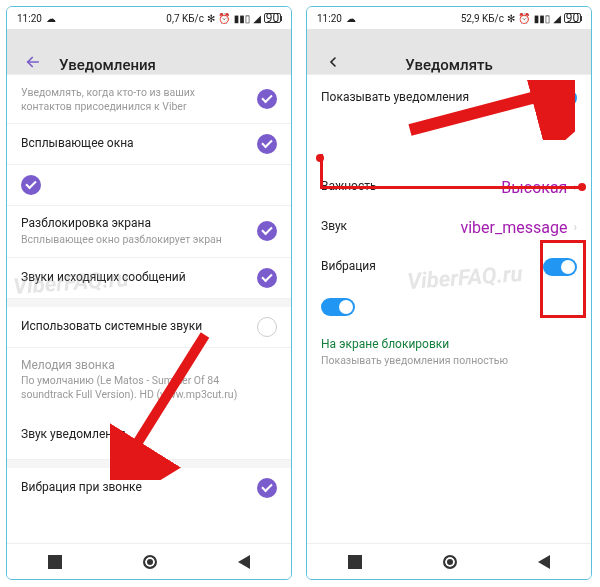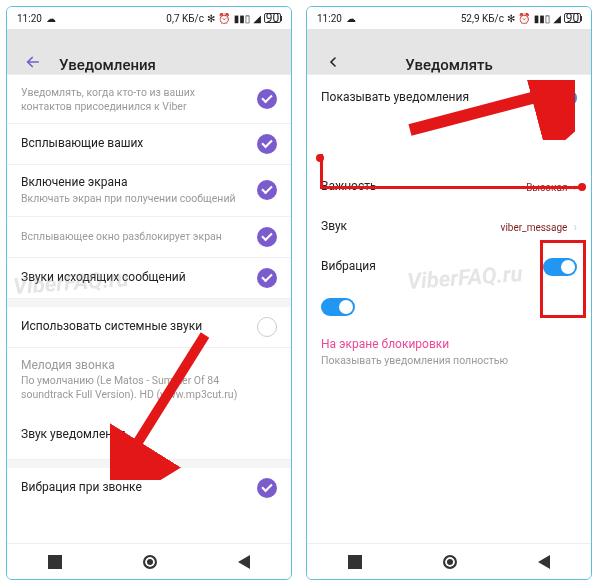--- a/index.html
+++ b/index.html
@@ -113,22 +113,22 @@
     width: 8px;
     height: 4px;
     border-left: 2px solid #fff;
     border-bottom: 2px solid #fff;
     transform: rotate(-45deg) translate(1px,-1px);
   }
   .check-circle.off {
     border: 1.5px solid #ccc;
   }
   .row-value {
-    font-size: 10px;
-    color: #7f1d1d;
+    font-size: 16px;
+    color: #a21caf;
     margin-right: 6px;
   }
   .chevron {
     color: #ccc;
     font-size: 12px;
   }
   .toggle {
     width: 34px;
     height: 18px;
     background: #2196f3;
@@ -192,21 +192,21 @@
   }
   .battery-box {
     display:inline-block;
     width:17px;height:10px;border:1px solid #333;border-radius:2px;
     font-size:12px;text-align:center;line-height:8px;
     position:relative;
   }
   .battery-box::after{
     content:"";position:absolute;right:-2px;top:2px;width:1.5px;height:5px;background:#333;
   }
-  .faded-row .row-title { color: #ec4899; }
+  .faded-row .row-title { color: #15803d; }
 </style>
 </head>
 <body>
 
 <div class="phones">
 
   <div class="phone">
 
     <div class="status-bar">
       <div class="status-left">
@@ -237,35 +237,32 @@
 
       <div class="row">
         <div class="row-text">
           <div class="row-sub multi">Уведомлять, когда кто-то из ваших контактов присоединился к Viber</div>
         </div>
         <div class="check-circle on"></div>
       </div>
 
       <div class="row">
         <div class="row-text">
-            <div class="row-title">Всплывающие ваших</div>
-          </div>
-        <div class="check-circle on"></div>
-      </div>
-
-      <div class="row">
-        <div class="row-text">
-          <div class="row-title">Включение экрана</div>
-          <div class="row-sub">Включать экран при получении сообщений</div>
-        </div>
-        <div class="check-circle on"></div>
-      </div>
-
-      <div class="row">
-        <div class="row-text">
+            <div class="row-title">Всплывающее окна</div>
+          </div>
+        <div class="check-circle on"></div>
+      </div>
+
+      <div class="row">
+        <div class="check-circle on"></div>
+      </div>
+
+      <div class="row">
+        <div class="row-text">
+          <div class="row-title">Разблокировка экрана</div>
           <div class="row-sub">Всплывающее окно разблокирует экран</div>
         </div>
         <div class="check-circle on"></div>
       </div>
 
       <div class="row">
         <div class="row-text">
             <div class="row-title">Звуки исходящих сообщений</div>
           </div>
         <div class="check-circle on"></div>

